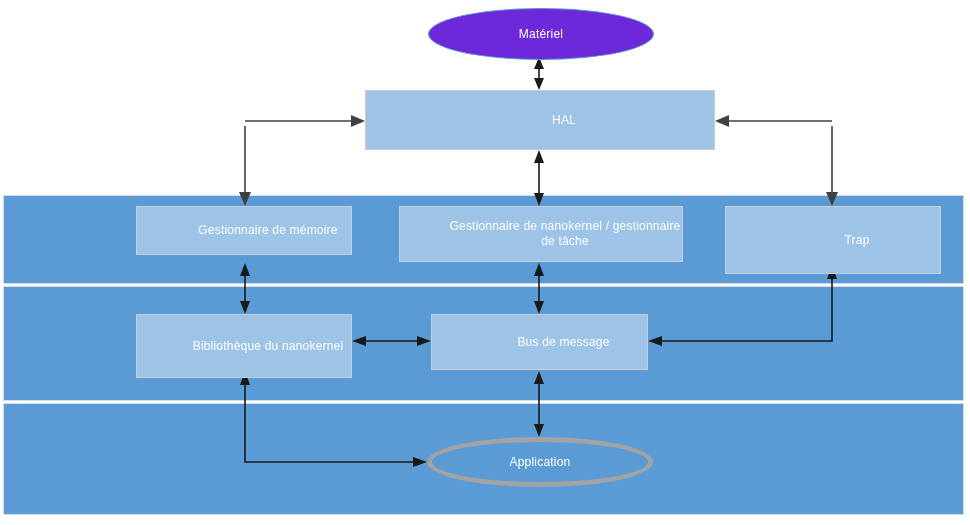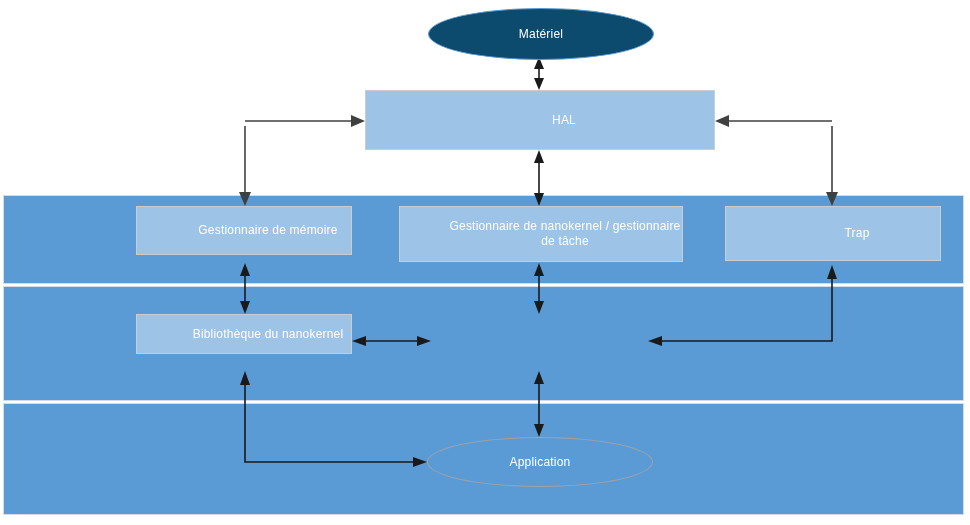--- a/index.html
+++ b/index.html
@@ -12,29 +12,29 @@
   .band-2{top:286px;height:115px;}
   .band-3{top:403px;height:112px;}
 
   .node{position:absolute;box-sizing:border-box;display:flex;align-items:center;
         justify-content:center;text-align:center;color:#ffffff;font-size:12px;
         line-height:15px;letter-spacing:.2px;}
 
   .box{background:#9dc3e6;border:1px solid #c9cdd2;padding-left:48px;}
 
   .ellipse{border-radius:50%;}
-  .ellipse-solid{background:#0c4a6e;border:1px solid #5b9bd5;}
-  .ellipse-outline{background:transparent;border:1px solid #a3a3a3;}
+  .ellipse-solid{background:#6d28d9;border:1px solid #5b9bd5;}
+  .ellipse-outline{background:transparent;border:5px solid #a3a3a3;}
 
   .n-materiel{left:428px;top:8px;width:226px;height:52px;}
   .n-hal{left:365px;top:90px;width:350px;height:60px;}
   .n-mem{left:136px;top:206px;width:216px;height:49px;}
   .n-proc{left:399px;top:206px;width:284px;height:56px;}
-  .n-trap{left:725px;top:206px;width:216px;height:55px;}
-  .n-lib{left:136px;top:314px;width:216px;height:40px;}
+  .n-trap{left:725px;top:206px;width:216px;height:68px;}
+  .n-lib{left:136px;top:314px;width:216px;height:64px;}
   .n-bus{left:431px;top:314px;width:217px;height:56px;}
   .n-app{left:427px;top:437px;width:226px;height:50px;}
 
   svg.wires{position:absolute;left:0;top:0;width:970px;height:525px;
             pointer-events:none;overflow:visible;}
   .wire{fill:none;stroke:#404040;stroke-width:1.6px;}
   .wire-dark{fill:none;stroke:#1a1a1a;stroke-width:1.6px;}
   .head{fill:#1a1a1a;}
   .head-gray{fill:#404040;}
 </style>
@@ -130,18 +130,21 @@
   </div>
 
   <div class="node box n-trap">
     <span>Trap</span>
   </div>
 
   <div class="node box n-lib">
     <span>Bibliothèque du nanokernel</span>
   </div>
 
+  <div class="node box n-bus">
+    <span>Bus de message</span>
+  </div>
 
   <div class="node ellipse ellipse-outline n-app">
     <span>Application</span>
   </div>
 
 </div>
 
 </body></html>

